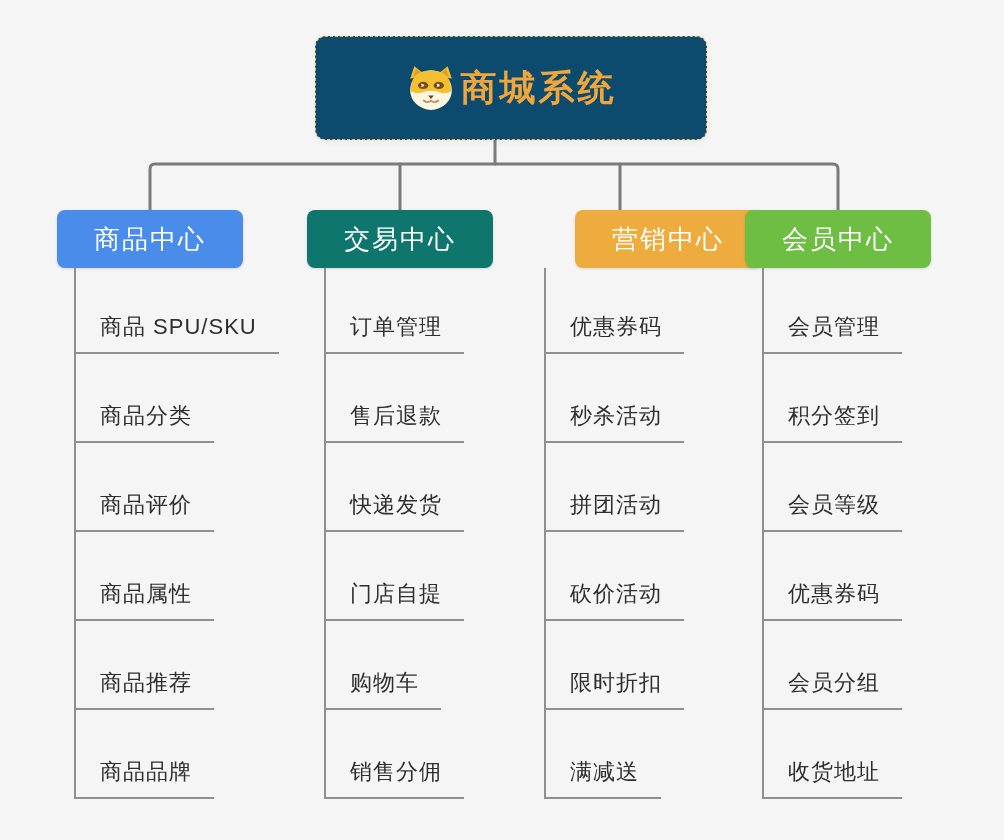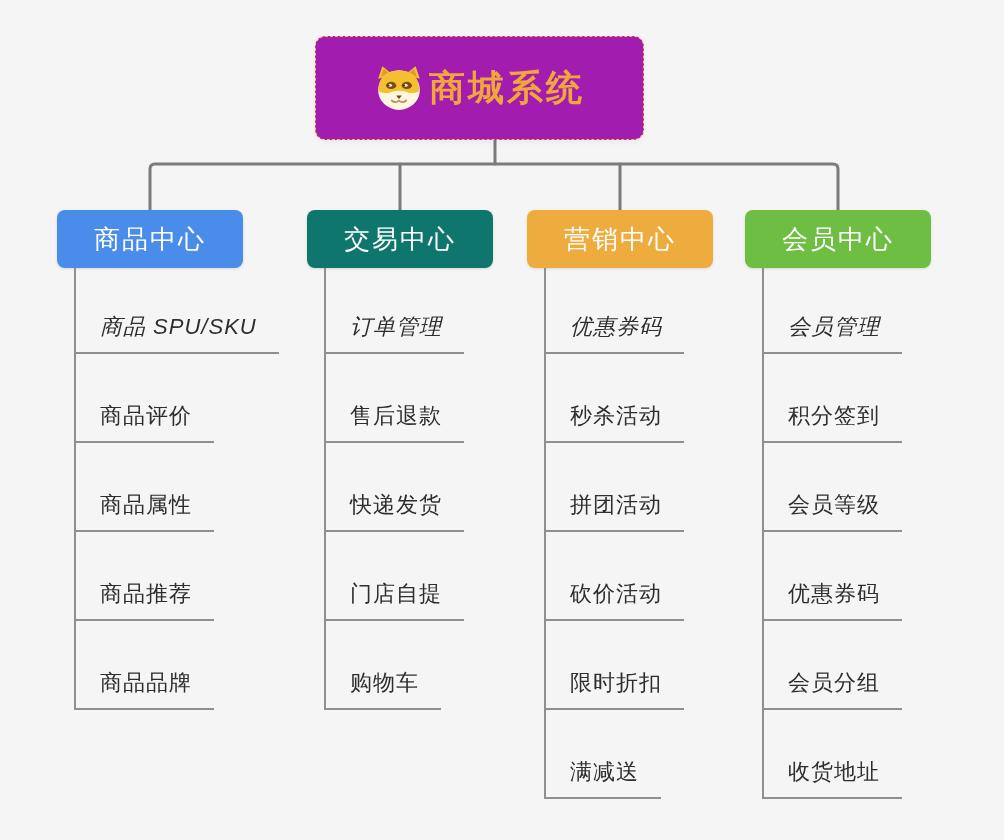--- a/index.html
+++ b/index.html
@@ -9,22 +9,22 @@
     font-family:"Liberation Sans","DejaVu Sans",sans-serif;
     overflow:hidden;
   }
   #canvas{position:relative;width:1004px;height:840px;background:#f5f5f5;}
 
   
   #connector-svg{position:absolute;left:0;top:0;pointer-events:none;}
 
   
   .root-node{
-    position:absolute;left:315px;top:36px;width:329px;height:104px;
-    box-sizing:border-box;background:#a21caf;
+    position:absolute;left:315px;top:36px;width:392px;height:104px;
+    box-sizing:border-box;background:#0c4a6e;
     border:1px dashed #f5bc55;border-radius:10px;
     box-shadow:0 2px 6px rgba(0,0,0,.05);
     display:flex;align-items:center;justify-content:center;gap:5px;
   }
   .root-title{
     font-size:36px;letter-spacing:3px;color:#f0a63a;font-weight:600;
     white-space:nowrap;
   }
   .dog-icon{flex:0 0 auto;}
 
@@ -46,21 +46,21 @@
 
   .branch-items{
     margin-left:17px;
     border-left:2px solid #8f8f8f;
     width:220px;
   }
   .item{
     height:89px;
     display:flex;align-items:flex-end;
   }
-  .item:first-child{height:86px;font-style:italic;}
+  .item:first-child{height:86px;}
   .item-label{
     display:inline-block;
     padding:0 22px 10px 24px;
     border-bottom:2px solid #8f8f8f;
     font-size:22px;color:#2e2e2e;letter-spacing:1px;
     white-space:nowrap;
   }
 </style>
 </head>
 <body>
@@ -99,20 +99,23 @@
   <div id="branches">
     <div class="branch">
       <div class="branch-header" style="background: rgb(74, 140, 233);">
         <span class="branch-label">商品中心</span>
       </div>
       <div class="branch-items">
     <div class="item">
       <span class="item-label">商品 SPU/SKU</span>
     </div>
 
+    <div class="item">
+      <span class="item-label">商品分类</span>
+    </div>
 
     <div class="item">
       <span class="item-label">商品评价</span>
     </div>
 
     <div class="item">
       <span class="item-label">商品属性</span>
     </div>
 
     <div class="item">
@@ -143,25 +146,28 @@
     </div>
 
     <div class="item">
       <span class="item-label">门店自提</span>
     </div>
 
     <div class="item">
       <span class="item-label">购物车</span>
     </div>
 
-  </div>
-    </div>
-
-    <div class="branch">
-      <div class="branch-header" style="background: rgb(238, 172, 62);">
+    <div class="item">
+      <span class="item-label">销售分佣</span>
+    </div>
+  </div>
+    </div>
+
+    <div class="branch">
+      <div class="branch-header" style="background: rgb(238, 172, 62); margin-left: 48px;">
         <span class="branch-label">营销中心</span>
       </div>
       <div class="branch-items">
     <div class="item">
       <span class="item-label">优惠券码</span>
     </div>
 
     <div class="item">
       <span class="item-label">秒杀活动</span>
     </div>

